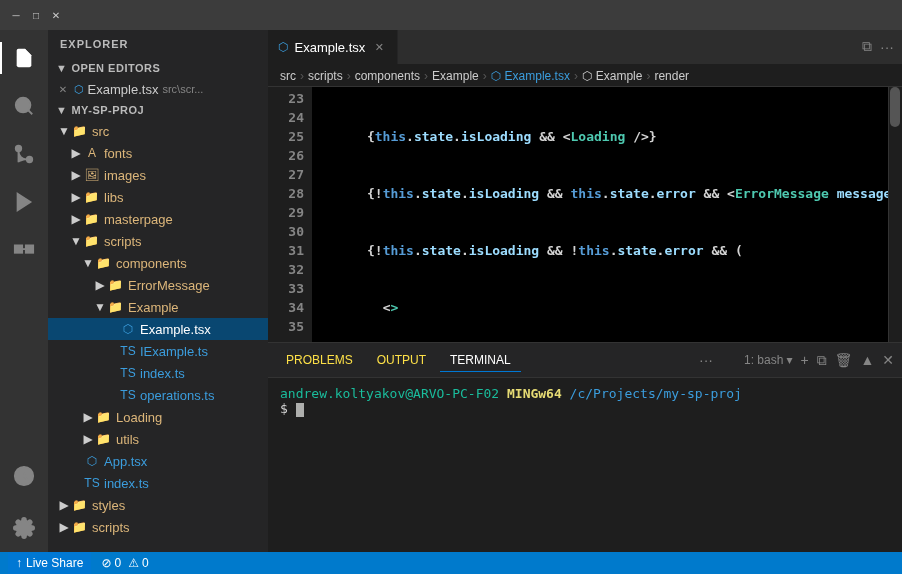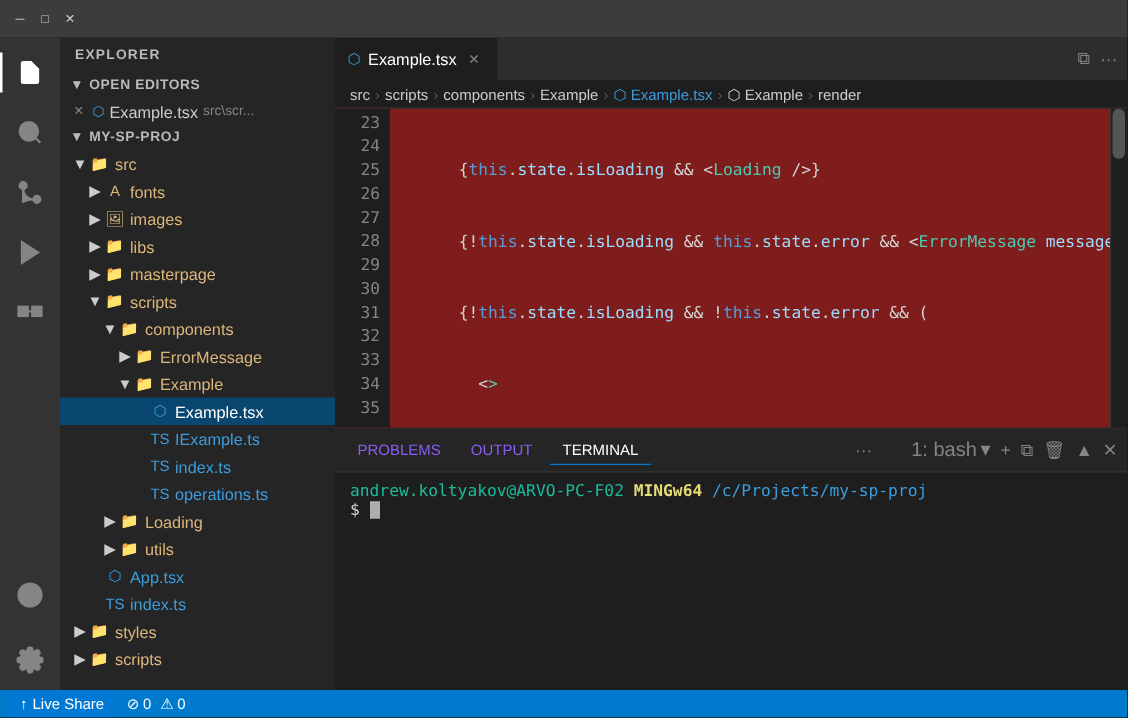--- a/index.html
+++ b/index.html
@@ -51,39 +51,39 @@
     .tab-close { font-size: 11px; color: #858585; cursor: pointer; width: 16px; text-align: center; }
     .tab-actions { margin-left: auto; display: flex; align-items: center; padding: 0 8px; gap: 8px; }
     .tab-action-btn { color: #858585; cursor: pointer; font-size: 14px; display: flex; align-items: center; height: 35px; }
 
     
     .breadcrumb { height: 22px; background: #1e1e1e; display: flex; align-items: center; padding: 0 12px; gap: 4px; font-size: 12px; color: #858585; flex-shrink: 0; border-bottom: 1px solid #333; }
     .breadcrumb-sep { color: #555; }
     .breadcrumb-item { color: #cccccc; cursor: pointer; }
 
     
-    .code-editor { flex: 1; display: flex; overflow: hidden; background: #7f1d1d; }
+    .code-editor { flex: 1; display: flex; overflow: hidden; background: #000000; font-weight: bold; }
     .line-numbers { width: 44px; background: #1e1e1e; color: #858585; font-family: 'Consolas', monospace; font-size: 13px; line-height: 19px; padding: 0 8px 0 0; text-align: right; flex-shrink: 0; padding-top: 2px; overflow: hidden; user-select: none; }
     .code-content { flex: 1; overflow: auto; font-family: 'Consolas', monospace; font-size: 13px; line-height: 19px; padding: 2px 0 0 8px; white-space: pre; }
     .code-content::-webkit-scrollbar { width: 10px; height: 10px; }
     .code-content::-webkit-scrollbar-thumb { background: #424242; }
     .code-line { display: block; padding-right: 40px; }
 
     
     .kw { color: #569cd6; }
     .tag { color: #4ec9b0; }
     .attr { color: #9cdcfe; }
     .prop { color: #9cdcfe; }
     .punct { color: #d4d4d4; }
     .plain { color: #d4d4d4; }
 
     
     .terminal-area { height: 210px; background: #1e1e1e; display: flex; flex-direction: column; flex-shrink: 0; border-top: 1px solid #333; }
     .terminal-tabs { height: 35px; background: #252526; display: flex; align-items: center; padding: 0 8px; gap: 4px; flex-shrink: 0; border-bottom: 1px solid #333; }
-    .terminal-tab { padding: 4px 10px; font-size: 12px; cursor: pointer; color: #8b5cf6; }
+    .terminal-tab { padding: 4px 10px; font-size: 12px; cursor: pointer; color: #fde047; }
     .terminal-tab.active { color: #ffffff; border-bottom: 1px solid #0078d4; }
     .terminal-tab-actions { margin-left: auto; display: flex; align-items: center; gap: 8px; color: #858585; font-size: 14px; cursor: pointer; }
     .terminal-content { flex: 1; padding: 8px 12px; font-family: 'Consolas', monospace; font-size: 13px; overflow: auto; }
     .terminal-prompt { color: #d4d4d4; }
     .terminal-user { color: #1abc9c; }
     .terminal-path { color: #3b9ddd; }
     .terminal-cursor { display: inline-block; width: 8px; height: 14px; background: #aeafad; vertical-align: middle; }
 
     
     .status-bar { height: 22px; background: #007acc; display: flex; align-items: center; padding: 0 8px; flex-shrink: 0; }
@@ -361,21 +361,21 @@
       </div>
     </div>
 
     <div class="terminal-area">
       <div class="terminal-tabs">
         <div class="terminal-tab">PROBLEMS</div>
         <div class="terminal-tab">OUTPUT</div>
         <div class="terminal-tab active">TERMINAL</div>
         <div class="terminal-tab-actions">
           <span>···</span>
-          <span style="display:flex;align-items:flex-end;gap:3px;font-size:16px;margin-left:23px;">
+          <span style="display:flex;align-items:flex-end;gap:3px;font-size:12px;margin-left:23px;">
             <span>1: bash</span>
             <span>▾</span>
           </span>
           <span>+</span>
           <span>⧉</span>
           <span>🗑</span>
           <span>▲</span>
           <span>✕</span>
         </div>
       </div>

